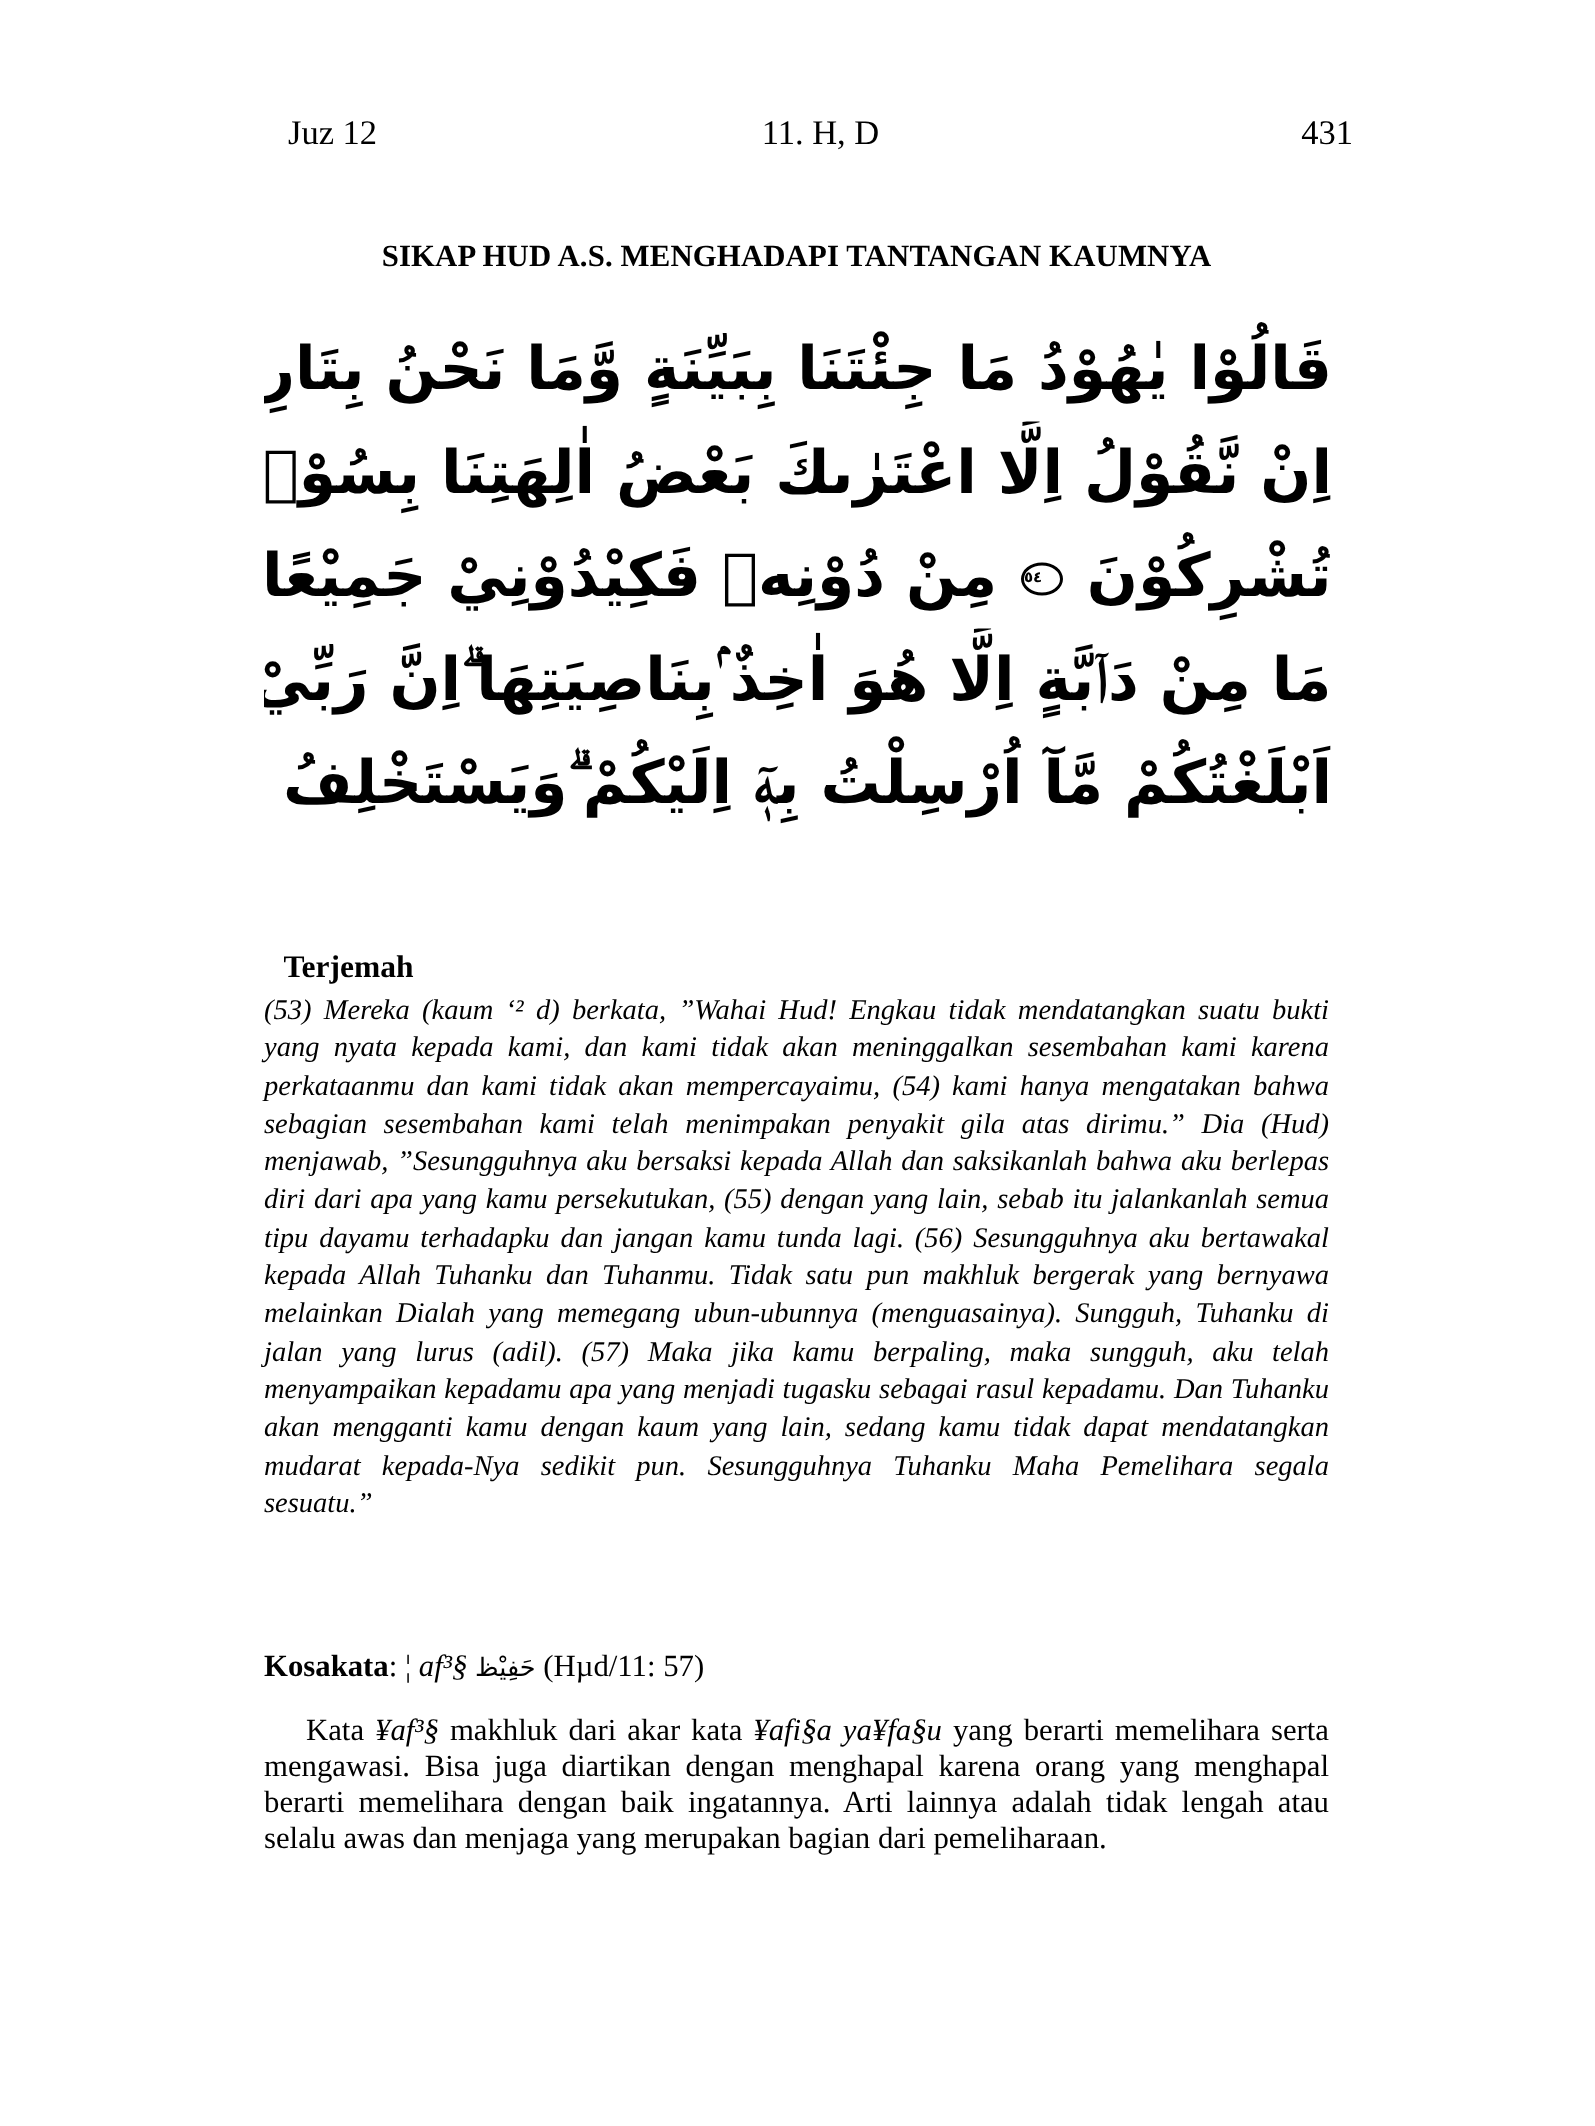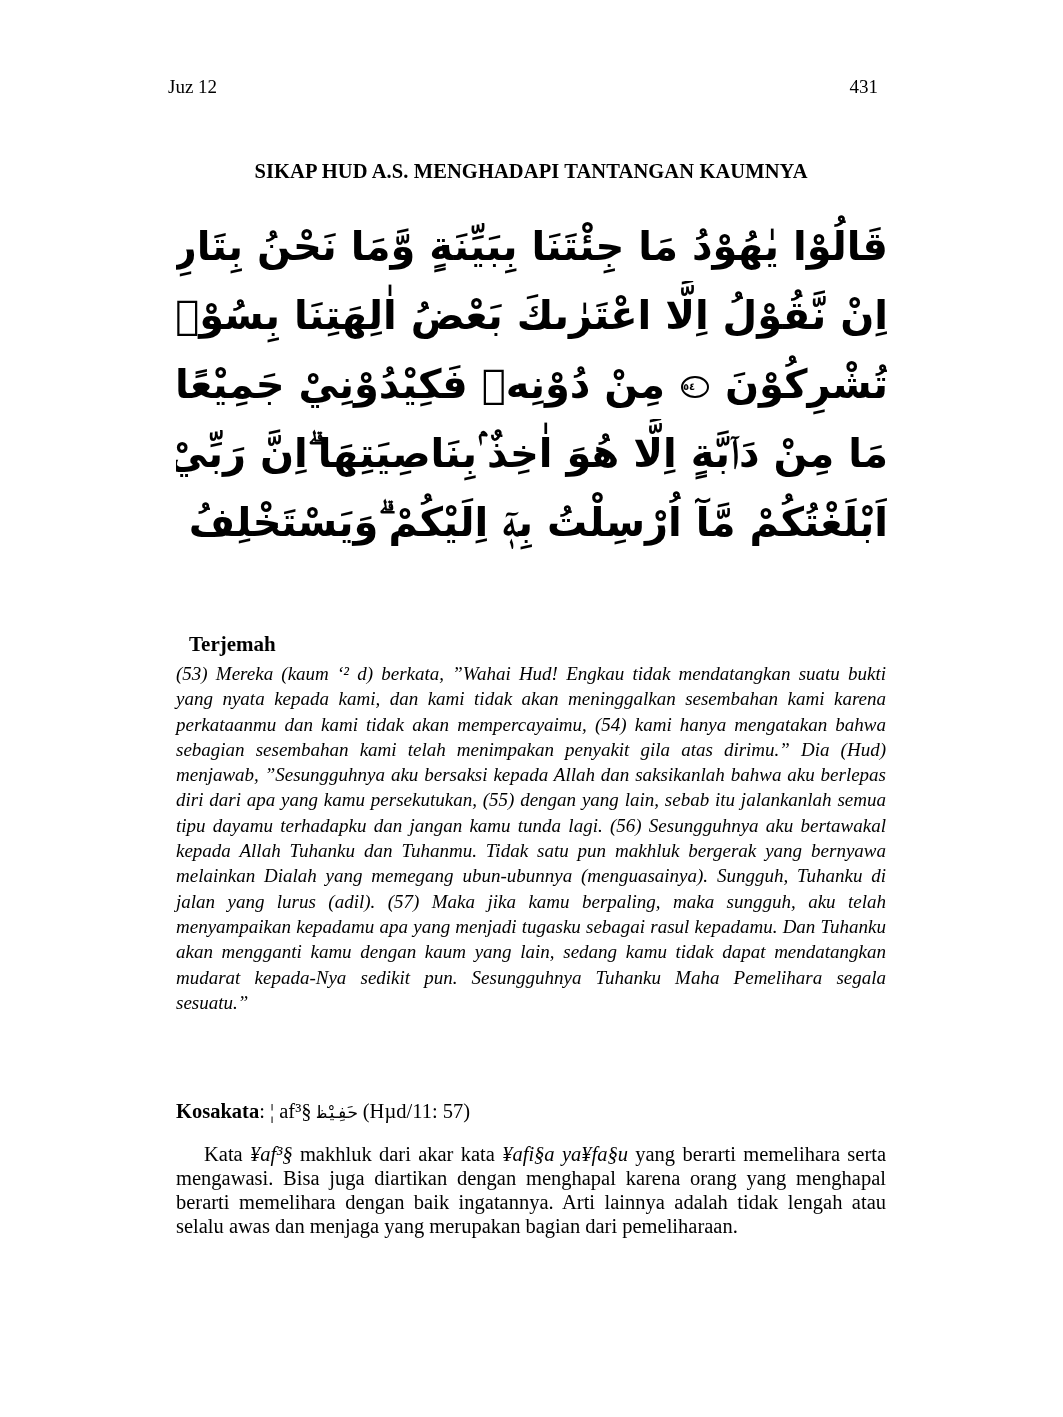--- a/index.html
+++ b/index.html
@@ -1,40 +1,41 @@
 <!DOCTYPE html>
 <html><head>
 <meta charset="utf-8">
 <style>
   html, body { margin: 0; padding: 0; background: #ffffff; }
   body { width: 1063px; height: 1417px; position: relative; overflow: hidden; color: #000; font-family: "Liberation Serif", "DejaVu Serif", serif; }
-  .header { position: absolute; top: 76px; left: 168px; width: 710px; height: 26px; font-size: 19px; }
+  .header { position: absolute; top: 76px; left: 192px; width: 710px; height: 26px; font-size: 23px; }
   .header .left { position: absolute; left: 0; top: 0; }
   .header .center { position: absolute; left: 0; right: 0; top: 0; text-align: center; }
   .header .right { position: absolute; right: 0; top: 0; }
   .title { position: absolute; top: 160px; left: 176px; width: 710px; text-align: center; font-weight: bold; font-size: 20.5px; letter-spacing: 0.1px; }
   .arabic { position: absolute; top: 212px; left: 176px; width: 712px; height: 416px; direction: rtl; font-family: "DejaVu Sans", sans-serif; }
   .arabic .line { height: 69px; line-height: 69px; font-size: 40px; font-weight: bold; white-space: nowrap; overflow: hidden; text-align: justify; text-align-last: justify; }
   .arabic .line.last { text-align: right; text-align-last: right; padding-right: 6px; }
   .verse-mark { display: inline-block; width: 24px; height: 18px; border: 2px solid #000; border-radius: 50%; font-size: 10px; line-height: 18px; text-align: center; vertical-align: middle; font-weight: bold; direction: ltr; margin: 0 2px; }
   .section-heading { position: absolute; left: 176px; font-weight: bold; font-size: 21px; margin-left: 13px; }
   .terjemah-heading { top: 632px; }
   .terjemah { position: absolute; top: 661px; left: 176px; width: 710px; font-style: italic; font-size: 19px; line-height: 25.3px; text-align: justify; text-indent: 0; }
   .kosakata { position: absolute; top: 1100px; left: 176px; width: 710px; font-size: 20.5px; }
   .kosakata .label { font-weight: bold; }
-  .kosakata .translit { }
-  .kosakata .arabic-word { font-family: Liberation Mono, monospace; font-size: 17px; }
+  .kosakata .translit { font-style: italic; }
+  .kosakata .arabic-word { font-family: Liberation Sans, sans-serif; font-size: 17px; }
   .kata-body { position: absolute; top: 1142px; left: 176px; width: 710px; font-size: 20.5px; line-height: 24px; text-align: justify; text-indent: 28px; }
   .kata-body i { font-style: italic; }
 </style>
 </head>
 <body>
 
 <div class="header">
   <span class="left">Juz 12</span>
+  <span class="center">11. H, D</span>
   <span class="right">431</span>
 </div>
 
 <div class="title">SIKAP HUD A.S. MENGHADAPI TANTANGAN KAUMNYA</div>
 
 <div class="arabic">
   <div class="line">
     <span>قَالُوْا يٰهُوْدُ مَا جِئْتَنَا بِبَيِّنَةٍ وَّمَا نَحْنُ بِتَارِكِيْٓ اٰلِهَتِنَا عَنْ قَوْلِكَ وَمَا نَحْنُ لَكَ بِمُؤْمِنِيْنَ</span>
     
   </div>

